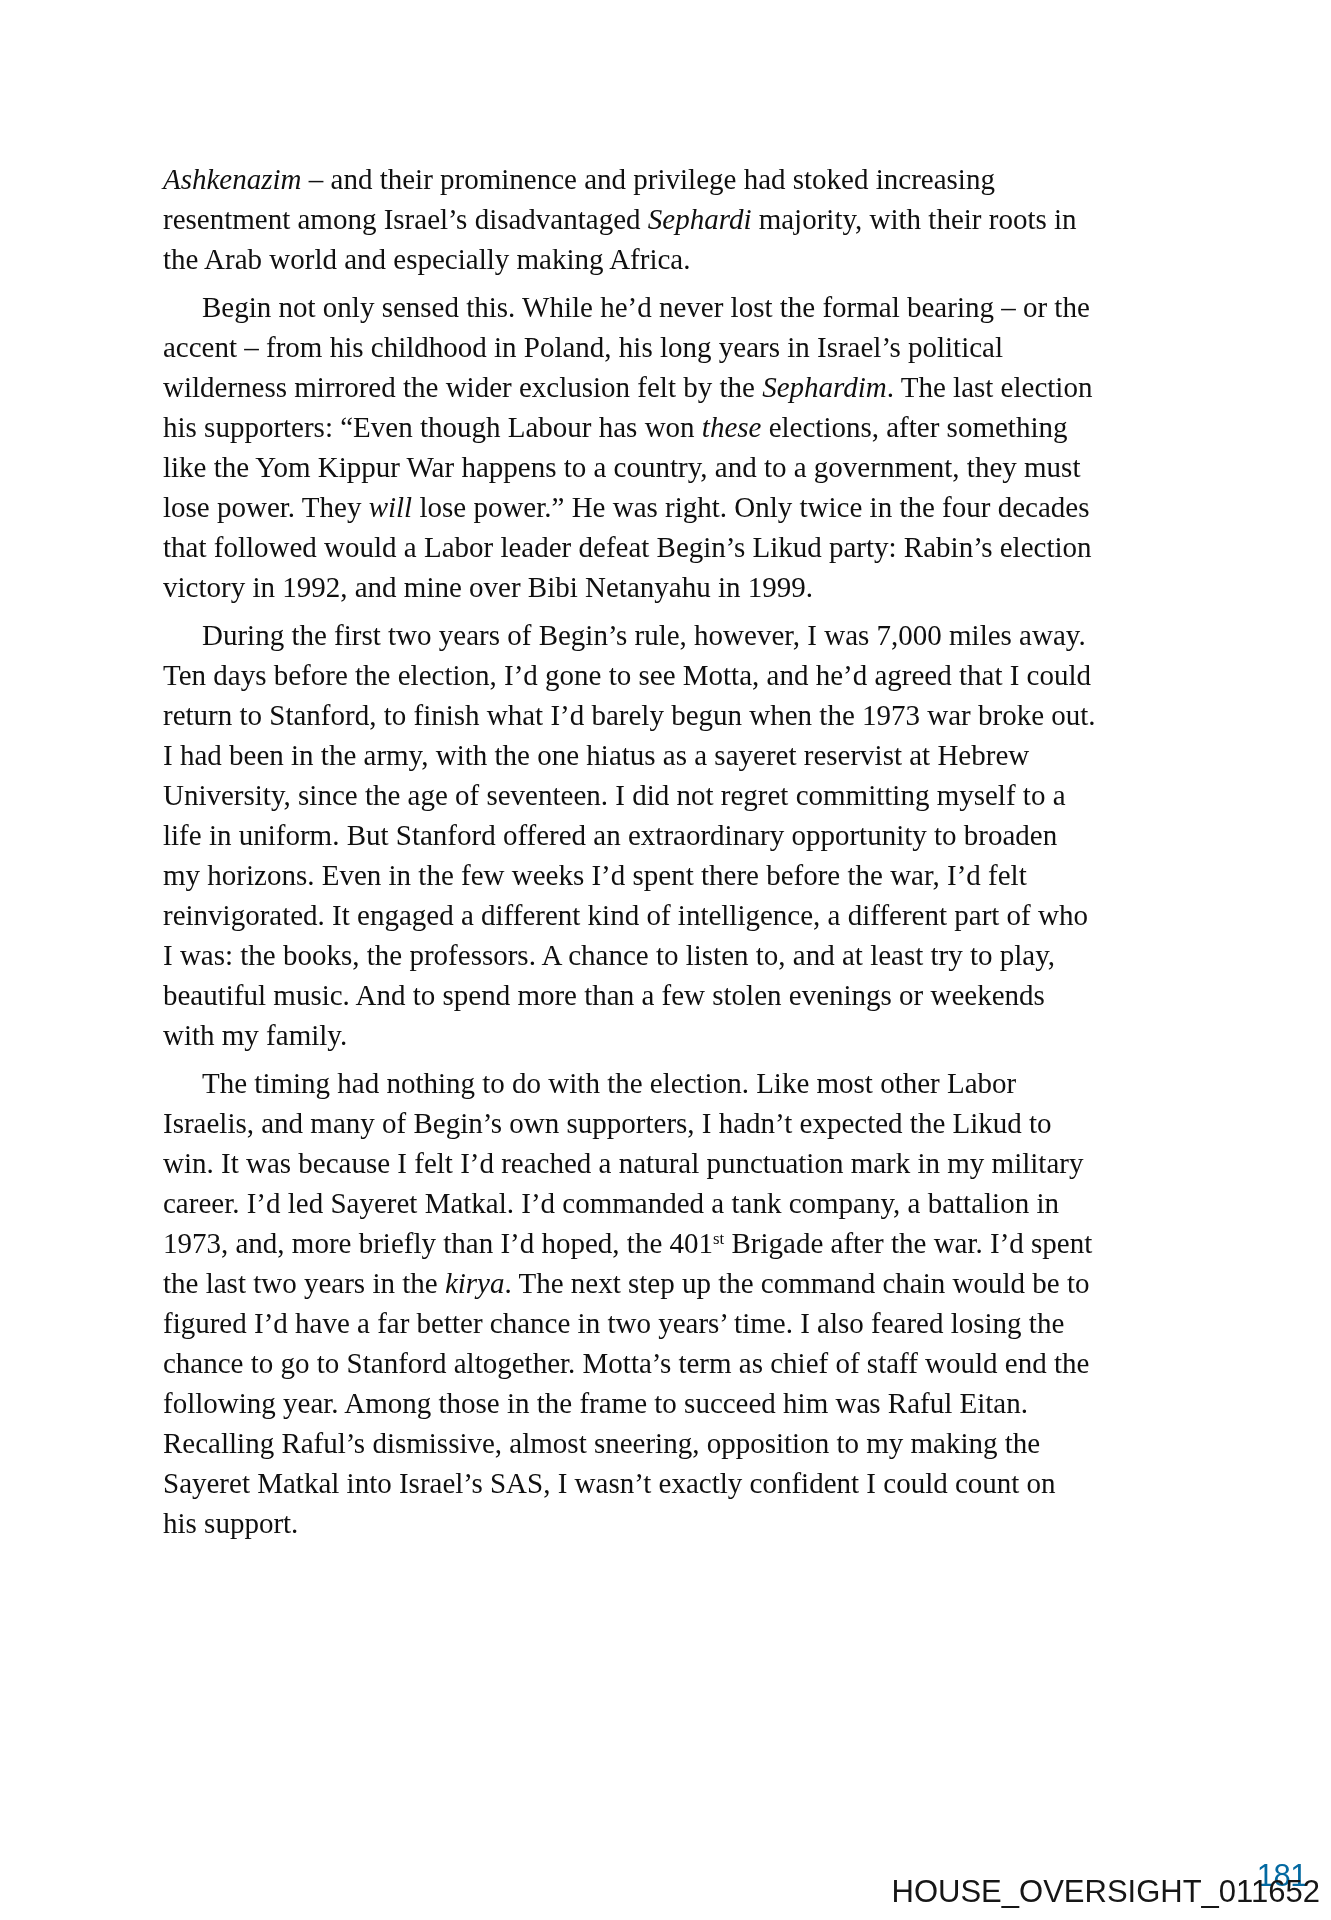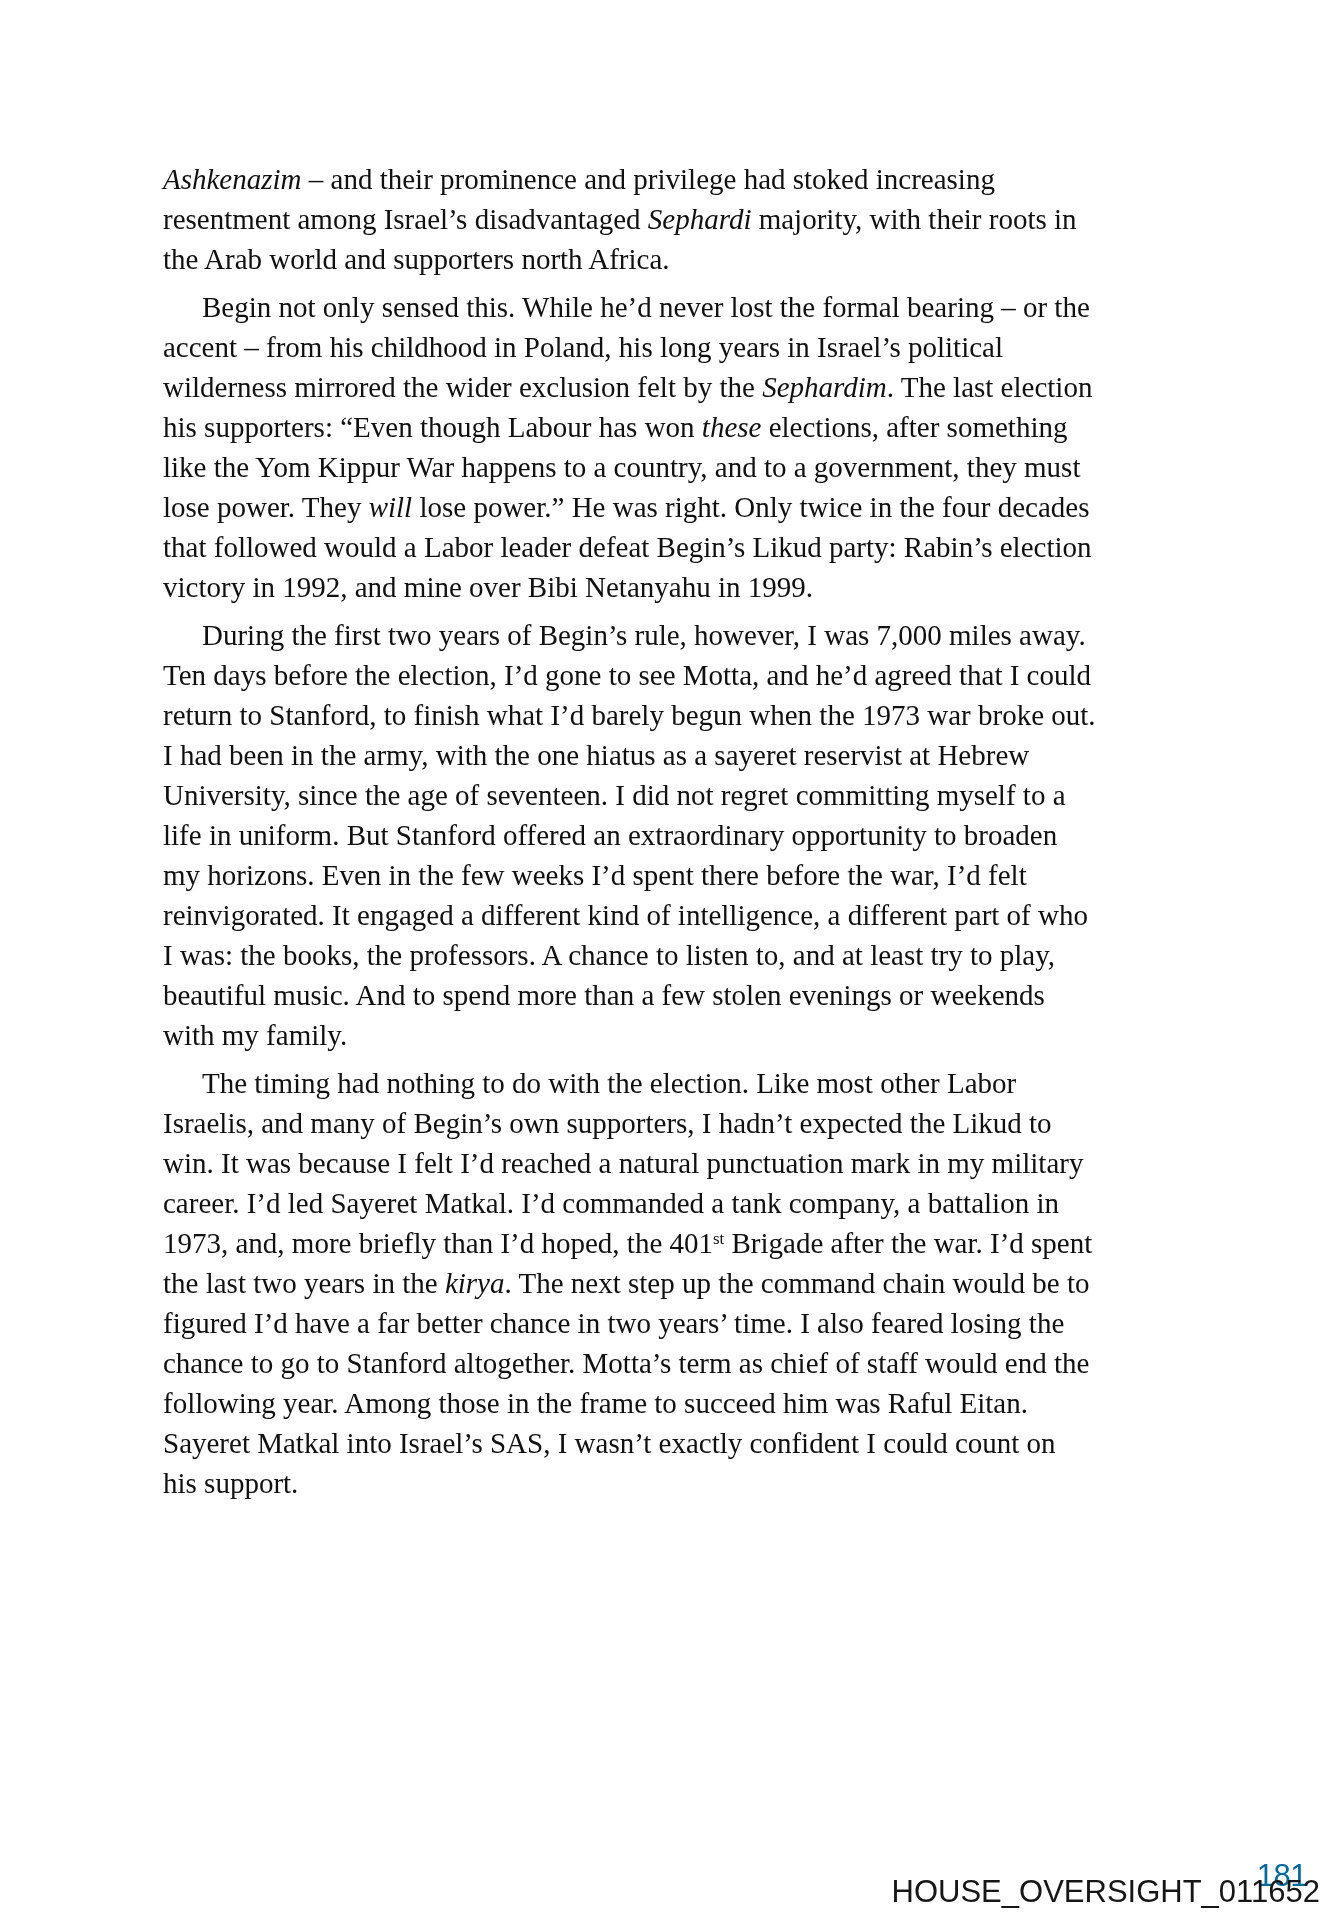--- a/index.html
+++ b/index.html
@@ -61,21 +61,21 @@
   }
 </style>
 </head>
 <body>
 
 <div class="page">
   <div class="text-block" id="text-block">
       <div class="para">
         <div class="line"><i>Ashkenazim</i><span> – and their prominence and privilege had stoked increasing</span></div>
         <div class="line"><span>resentment among Israel’s disadvantaged </span><i>Sephardi</i><span> majority, with their roots in</span></div>
-        <div class="line"><span>the Arab world and supporters north Africa.</span></div>
+        <div class="line"><span>the Arab world and especially making Africa.</span></div>
       </div>
       <div class="para indent">
         <div class="line"><span>Begin not only sensed this. While he’d never lost the formal bearing – or the</span></div>
         <div class="line"><span>accent – from his childhood in Poland, his long years in Israel’s political</span></div>
         <div class="line"><span>wilderness mirrored the wider exclusion felt by the </span><i>Sephardim</i><span>. The last election</span></div>
         <div class="line"><span>his supporters: “Even though Labour has won </span><i>these</i><span> elections, after something</span></div>
         <div class="line"><span>like the Yom Kippur War happens to a country, and to a government, they must</span></div>
         <div class="line"><span>lose power. They </span><i>will</i><span> lose power.” He was right. Only twice in the four decades</span></div>
         <div class="line"><span>that followed would a Labor leader defeat Begin’s Likud party: Rabin’s election</span></div>
         <div class="line"><span>victory in 1992, and mine over Bibi Netanyahu in 1999.</span></div>
@@ -96,19 +96,20 @@
       <div class="para indent">
         <div class="line"><span>The timing had nothing to do with the election. Like most other Labor</span></div>
         <div class="line"><span>Israelis, and many of Begin’s own supporters, I hadn’t expected the Likud to</span></div>
         <div class="line"><span>win. It was because I felt I’d reached a natural punctuation mark in my military</span></div>
         <div class="line"><span>career. I’d led Sayeret Matkal. I’d commanded a tank company, a battalion in</span></div>
         <div class="line"><span>1973, and, more briefly than I’d hoped, the 401</span><sup>st</sup><span> Brigade after the war. I’d spent</span></div>
         <div class="line"><span>the last two years in the </span><i>kirya</i><span>. The next step up the command chain would be to</span></div>
         <div class="line"><span>figured I’d have a far better chance in two years’ time. I also feared losing the</span></div>
         <div class="line"><span>chance to go to Stanford altogether. Motta’s term as chief of staff would end the</span></div>
         <div class="line"><span>following year. Among those in the frame to succeed him was Raful Eitan.</span></div>
+        <div class="line"><span>Recalling Raful’s dismissive, almost sneering, opposition to my making the</span></div>
         <div class="line"><span>Sayeret Matkal into Israel’s SAS, I wasn’t exactly confident I could count on</span></div>
         <div class="line"><span>his support.</span></div>
       </div>
     </div>
   <div class="page-number">181</div>
   <div class="watermark">HOUSE_OVERSIGHT_011652</div>
 </div>
 
 </body></html>

